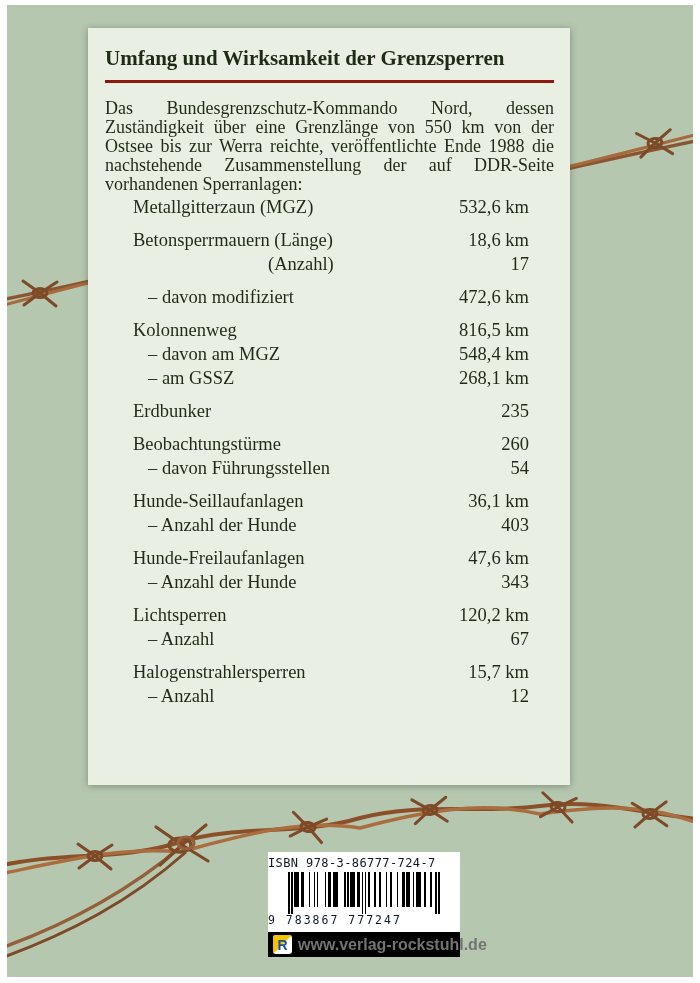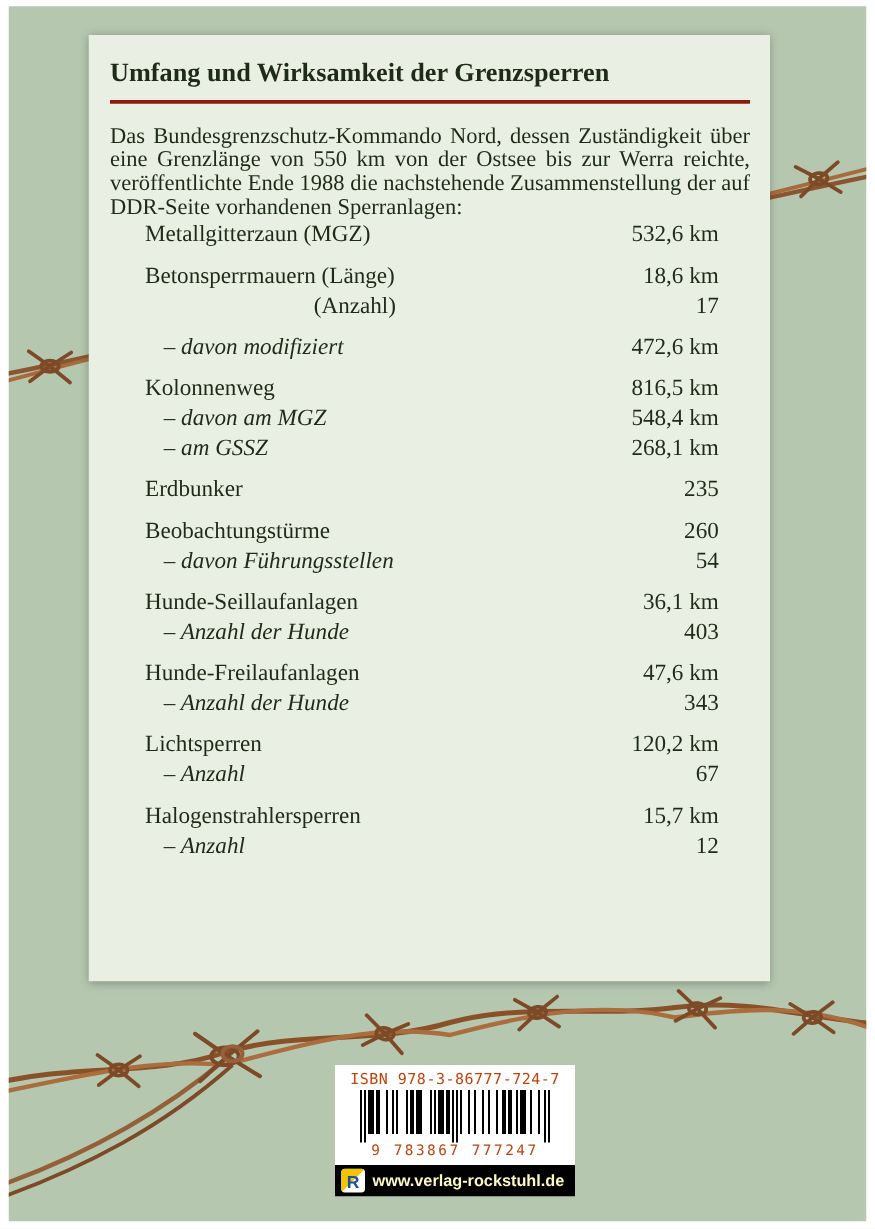--- a/index.html
+++ b/index.html
@@ -7,59 +7,59 @@
     width:700px;height:983px;position:relative;overflow:hidden;
     background:#ffffff;
     font-family:"Liberation Serif",serif;
   }
   .bg{
     position:absolute;left:7px;top:5px;width:686px;height:972px;
     background:var(--bg,#b6c7b0);overflow:hidden;
   }
   .wire-svg{position:absolute;left:-7px;top:-5px;width:700px;height:983px;display:block;}
   .panel{
-    position:absolute;left:71px;top:28px;width:545px;height:757px;
+    position:absolute;left:88px;top:28px;width:482px;height:757px;
     background:var(--panel,#e9efe3);z-index:2;
     box-shadow:0 1px 7px rgba(35,45,30,.38);
     box-sizing:border-box;padding:18px 16px 12px 17px;
     color:var(--text,#1e2b17);overflow:hidden;
   }
   .panel-title{font-size:21px;line-height:25px;font-weight:bold;margin:0 0 9px 0;}
   .rule{height:3px;background:var(--rule,#8e1a0f);margin:0 0 16px 0;}
   .intro{font-size:18px;line-height:19px;text-align:justify;hyphens:manual;margin:0;}
   .table{margin-top:1px;padding-left:28px;padding-right:25px;font-size:18.5px;}
   .group{margin-bottom:9px;}
   .row{display:flex;justify-content:space-between;line-height:24px;}
   .row .lbl{white-space:nowrap;}
   .row .val{white-space:nowrap;margin-left:8px;}
-  .indent-dash .lbl{padding-left:15px;font-style:italic;}
+  .indent-dash .lbl{padding-left:15px;}
   .indent-center .lbl{padding-left:135px;}
 
   .isbn-box{
     position:absolute;left:268px;top:852px;width:192px;height:80px;background:#ffffff;z-index:3;
-    text-align:center;font-family:"DejaVu Sans Mono",monospace;color:#c2410c;
+    font-family:"DejaVu Sans Mono",monospace;color:#0f172a;
   }
   .isbn-label{font-size:12px;letter-spacing:.4px;padding-top:4px;}
   .barcode{display:block;margin:2px auto 0 auto;}
   .barcode-digits{font-size:11.5px;letter-spacing:2px;margin-top:-1px;}
 
   .web-bar{
     position:absolute;left:268px;top:932px;width:192px;height:25px;background:#000;z-index:3;
     display:flex;align-items:center;box-sizing:border-box;padding:0 5px;gap:6px;
   }
   .logo{
     width:19px;height:19px;background:#fff;border-radius:3px;position:relative;
     display:flex;align-items:center;justify-content:center;overflow:hidden;flex:0 0 auto;
   }
   .logo .wedge{position:absolute;left:0;top:0;width:0;height:0;
     border-top:19px solid #f5c400;border-right:19px solid transparent;}
   .logo .r{position:relative;font-family:"Liberation Sans",sans-serif;font-weight:bold;
     font-size:14px;color:#1b4fa0;line-height:1;}
-  .web-text{color:#fef9c3;font-family:"Liberation Sans",sans-serif;font-weight:bold;
-    font-size:13px;white-space:nowrap;}
+  .web-text{color:#737373;font-family:"Liberation Sans",sans-serif;font-weight:bold;
+    font-size:16px;white-space:nowrap;}
 </style>
 </head>
 <body>
 
 <div class="bg">
   <svg class="wire-svg" viewBox="0 0 700 983" width="700" height="983">
     <defs>
       <g id="barb" fill="none" stroke-linecap="round">
         <path d="M0 0 L-17 -12"></path>
         <path d="M0 0 L17 -11"></path>

